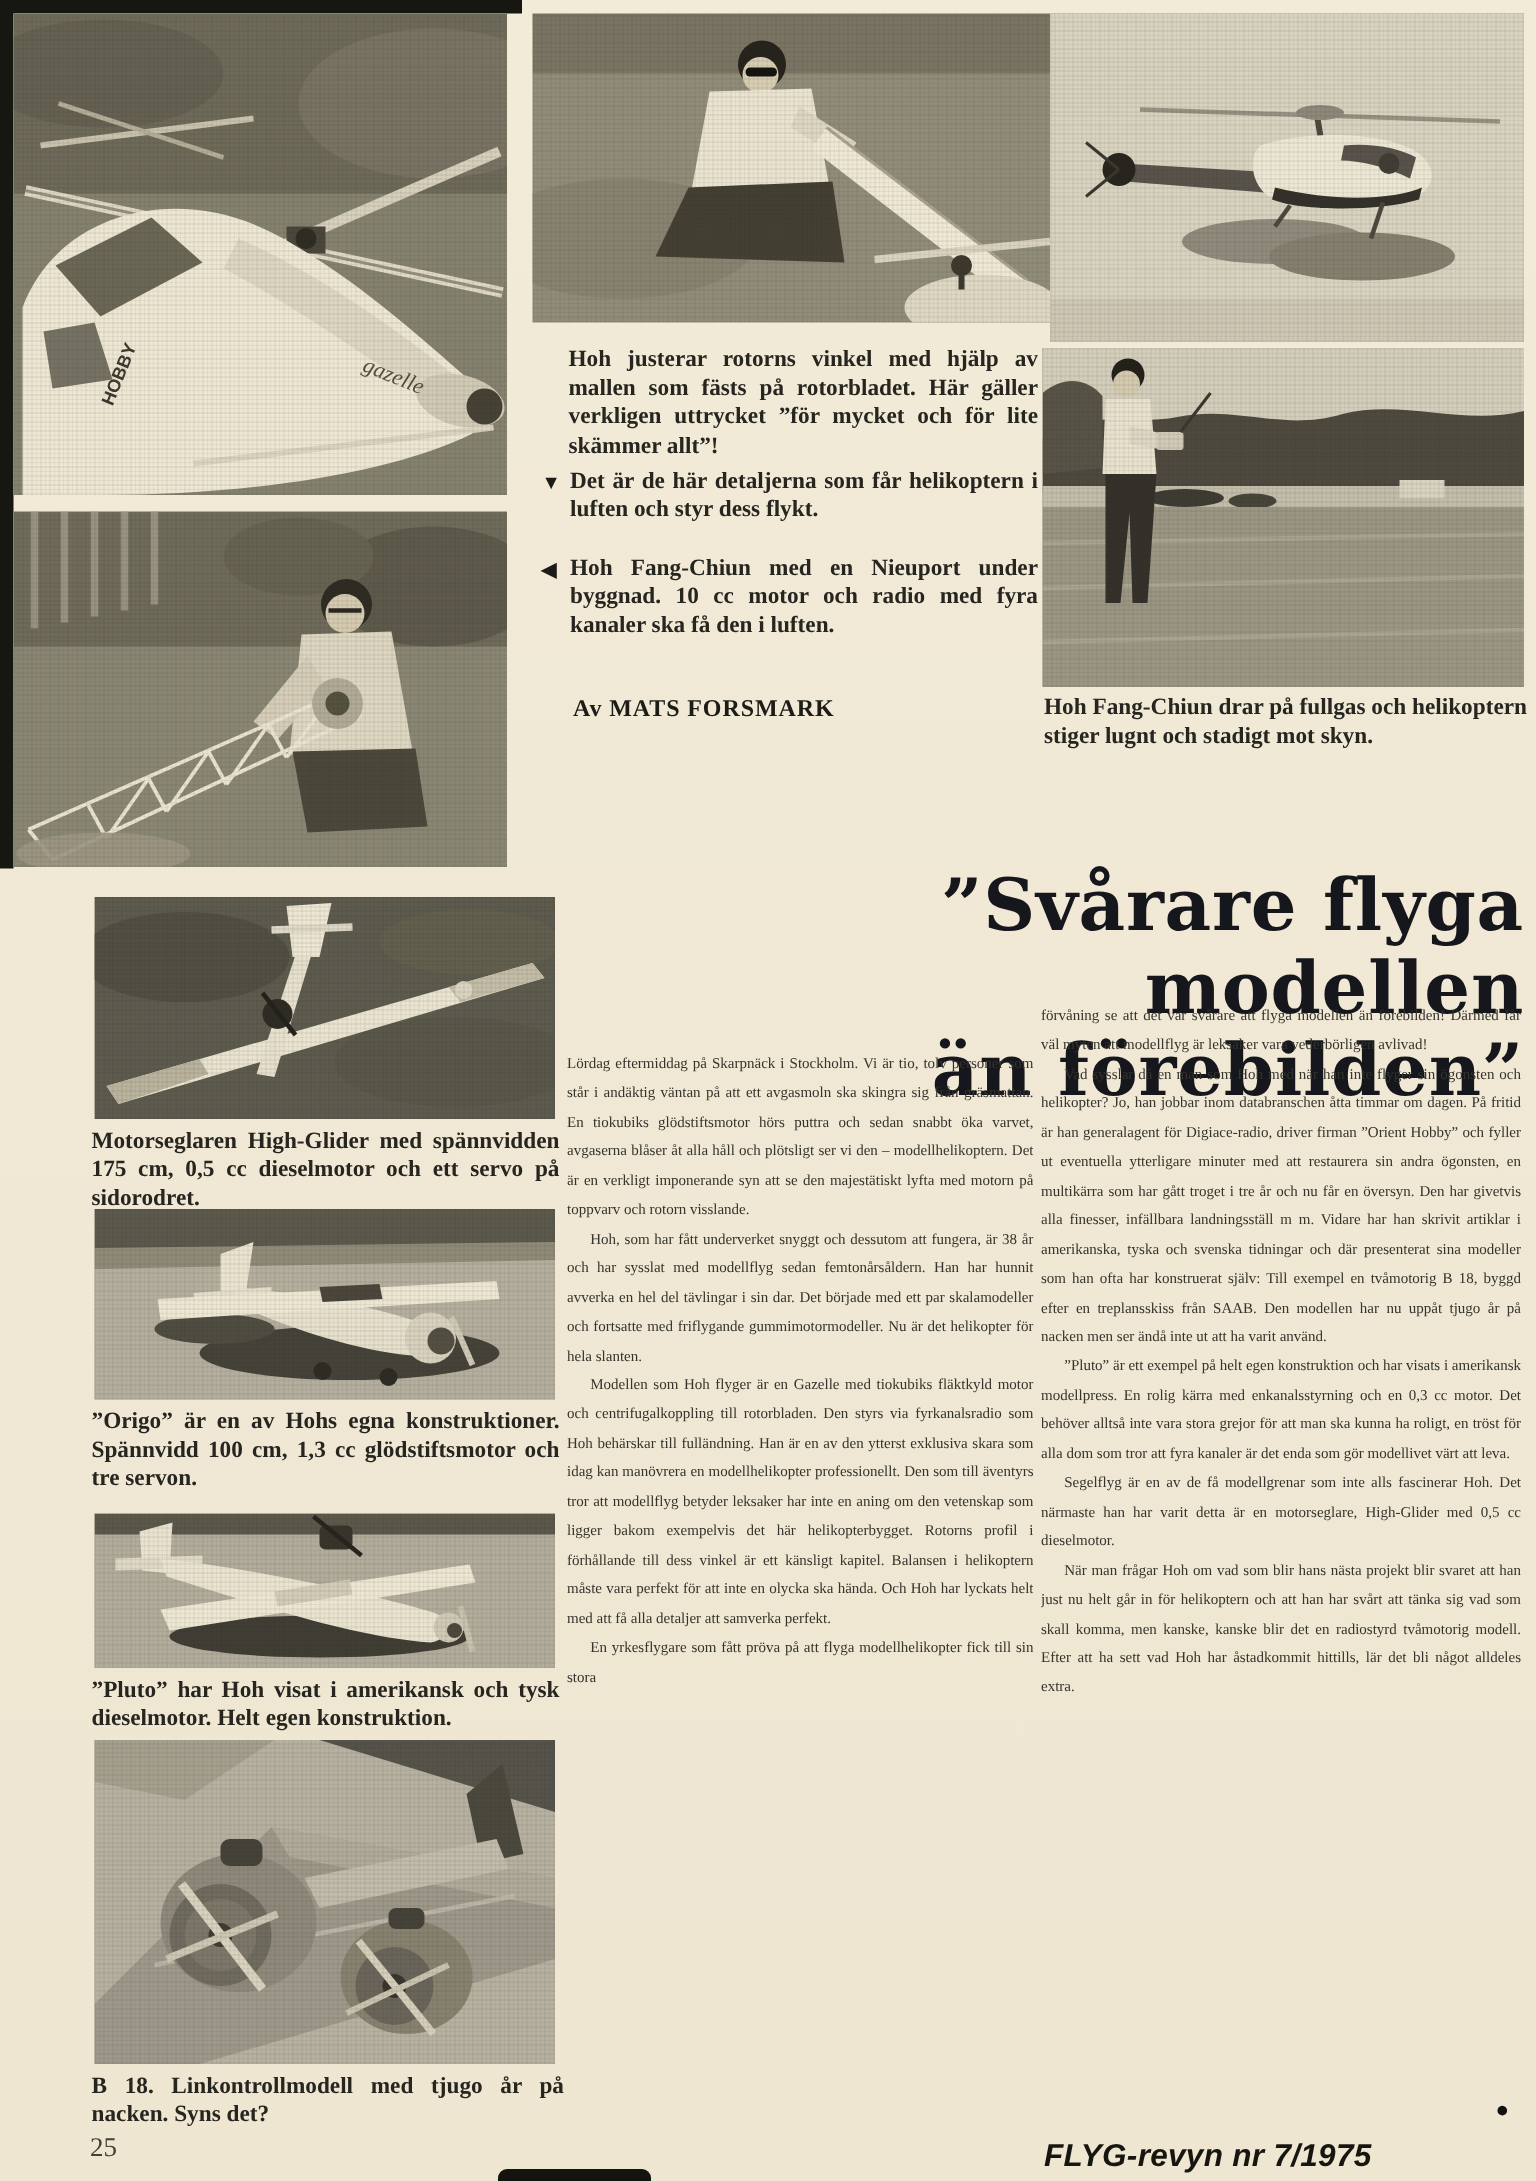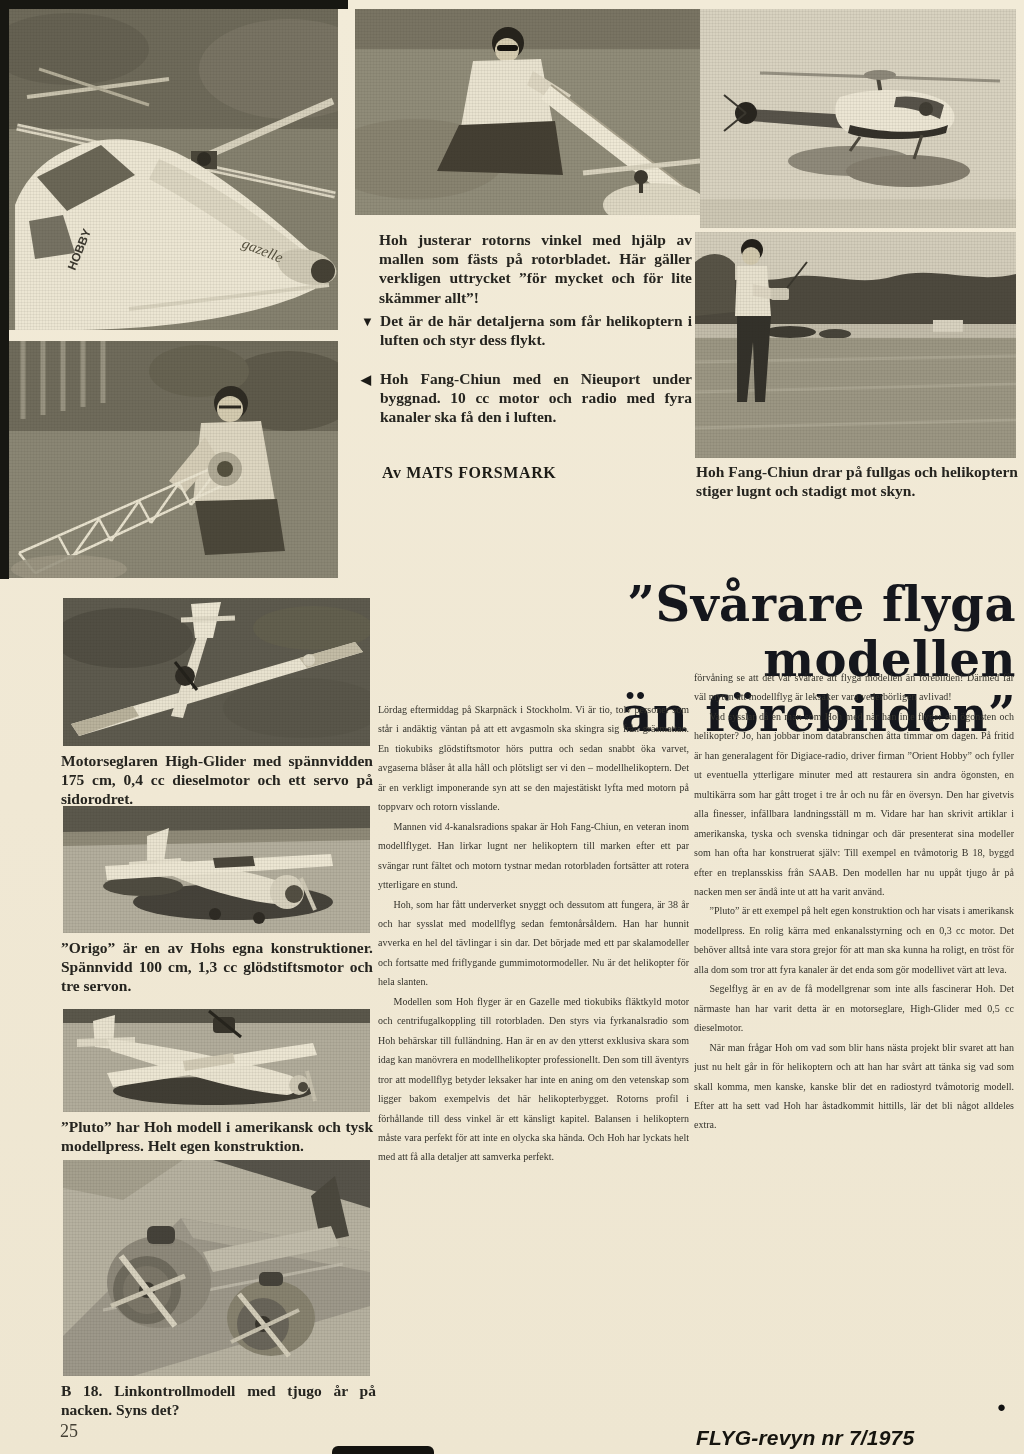--- a/index.html
+++ b/index.html
@@ -315,41 +315,41 @@
     <div>”Svårare flyga modellen</div>
     <div>än förebilden”</div>
   </div>
 
   <div class="abs caption" style="left:696px;top:462px;width:322px;">
     <span>Hoh Fang-Chiun drar på fullgas och helikoptern stiger lugnt och stadigt mot skyn.</span>
   </div>
 
   <div class="abs bodycol" style="left:378px;top:700px;width:311px;height:722px;">
       <p class="bp">Lördag eftermiddag på Skarpnäck i Stockholm. Vi är tio, tolv personer som står i andäktig väntan på att ett avgasmoln ska skingra sig från gräsmattan. En tiokubiks glödstiftsmotor hörs puttra och sedan snabbt öka varvet, avgaserna blåser åt alla håll och plötsligt ser vi den – modellhelikoptern. Det är en verkligt imponerande syn att se den majestätiskt lyfta med motorn på toppvarv och rotorn visslande.</p>
-      <p class="bp ind">Mannen vid 4-kanalsradions spakar är Hoh Fang-Chiun, en veteran inom modellflyget. Han lirkar lugnt ner helikoptern till marken efter ett par svängar runt fältet och motorn tystnar medan rotorbladen fortsätter att rotera ytterligare en stund.</p>
       <p class="bp ind">Hoh, som har fått underverket snyggt och dessutom att fungera, är 38 år och har sysslat med modellflyg sedan femtonårsåldern. Han har hunnit avverka en hel del tävlingar i sin dar. Det började med ett par skalamodeller och fortsatte med friflygande gummimotormodeller. Nu är det helikopter för hela slanten.</p>
       <p class="bp ind">Modellen som Hoh flyger är en Gazelle med tiokubiks fläktkyld motor och centrifugalkoppling till rotorbladen. Den styrs via fyrkanalsradio som Hoh behärskar till fulländning. Han är en av den ytterst exklusiva skara som idag kan manövrera en modellhelikopter professionellt. Den som till äventyrs tror att modellflyg betyder leksaker har inte en aning om den vetenskap som ligger bakom exempelvis det här helikopterbygget. Rotorns profil i förhållande till dess vinkel är ett känsligt kapitel. Balansen i helikoptern måste vara perfekt för att inte en olycka ska hända. Och Hoh har lyckats helt med att få alla detaljer att samverka perfekt.</p>
+      <p class="bp ind">En yrkesflygare som fått pröva på att flyga modellhelikopter fick till sin stora</p>
     </div>
   <div class="abs bodycol" style="left:694px;top:668px;width:320px;height:722px;">
       <p class="bp">förvåning se att det var svårare att flyga modellen än förebilden! Därmed får väl myten att modellflyg är leksaker vara vederbörligen avlivad!</p>
       <p class="bp ind">Vad sysslar då en man som Hoh med när han inte flyger sin ögonsten och helikopter? Jo, han jobbar inom databranschen åtta timmar om dagen. På fritid är han generalagent för Digiace-radio, driver firman ”Orient Hobby” och fyller ut eventuella ytterligare minuter med att restaurera sin andra ögonsten, en multikärra som har gått troget i tre år och nu får en översyn. Den har givetvis alla finesser, infällbara landningsställ m m. Vidare har han skrivit artiklar i amerikanska, tyska och svenska tidningar och där presenterat sina modeller som han ofta har konstruerat själv: Till exempel en tvåmotorig B 18, byggd efter en treplansskiss från SAAB. Den modellen har nu uppåt tjugo år på nacken men ser ändå inte ut att ha varit använd.</p>
       <p class="bp ind">”Pluto” är ett exempel på helt egen konstruktion och har visats i amerikansk modellpress. En rolig kärra med enkanalsstyrning och en 0,3 cc motor. Det behöver alltså inte vara stora grejor för att man ska kunna ha roligt, en tröst för alla dom som tror att fyra kanaler är det enda som gör modellivet värt att leva.</p>
       <p class="bp ind">Segelflyg är en av de få modellgrenar som inte alls fascinerar Hoh. Det närmaste han har varit detta är en motorseglare, High-Glider med 0,5 cc dieselmotor.</p>
       <p class="bp ind">När man frågar Hoh om vad som blir hans nästa projekt blir svaret att han just nu helt går in för helikoptern och att han har svårt att tänka sig vad som skall komma, men kanske, kanske blir det en radiostyrd tvåmotorig modell. Efter att ha sett vad Hoh har åstadkommit hittills, lär det bli något alldeles extra.</p>
     </div>
   <div class="abs endmark" style="left:997px;top:1399px;">●</div>
 
   <div class="abs caption" style="left:61px;top:751px;width:312px;">
-    <span>Motorseglaren High-Glider med spännvidden 175 cm, 0,4 cc dieselmotor och ett servo på sidorodret.</span>
+    <span>Motorseglaren High-Glider med spännvidden 175 cm, 0,5 cc dieselmotor och ett servo på sidorodret.</span>
   </div>
   <div class="abs caption" style="left:61px;top:938px;width:312px;">
     <span>”Origo” är en av Hohs egna konstruktioner. Spännvidd 100 cm, 1,3 cc glödstiftsmotor och tre servon.</span>
   </div>
   <div class="abs caption" style="left:61px;top:1117px;width:312px;">
-    <span>”Pluto” har Hoh modell i amerikansk och tysk modellpress. Helt egen konstruktion.</span>
+    <span>”Pluto” har Hoh visat i amerikansk och tysk dieselmotor. Helt egen konstruktion.</span>
   </div>
   <div class="abs caption" style="left:61px;top:1381px;width:315px;">
     <span>B 18. Linkontrollmodell med tjugo år på nacken. Syns det?</span>
   </div>
 
   <div class="abs pagenum" style="left:60px;top:1421px;">25</div>
   <div class="abs footer" style="left:696px;top:1426px;">FLYG-revyn nr 7/1975</div>
 
 </div>
 

